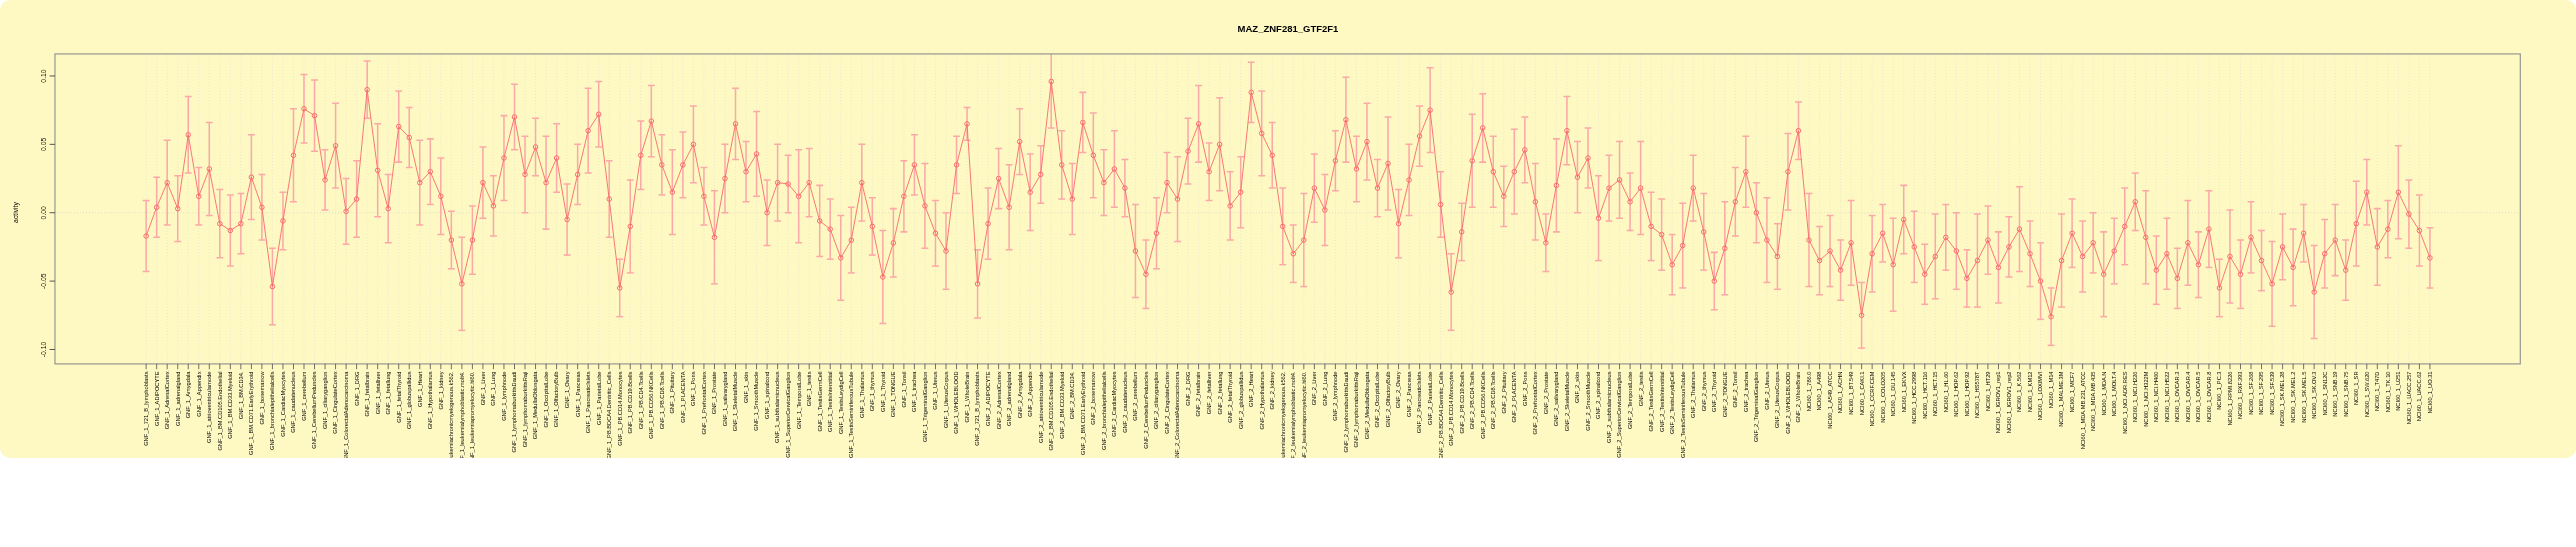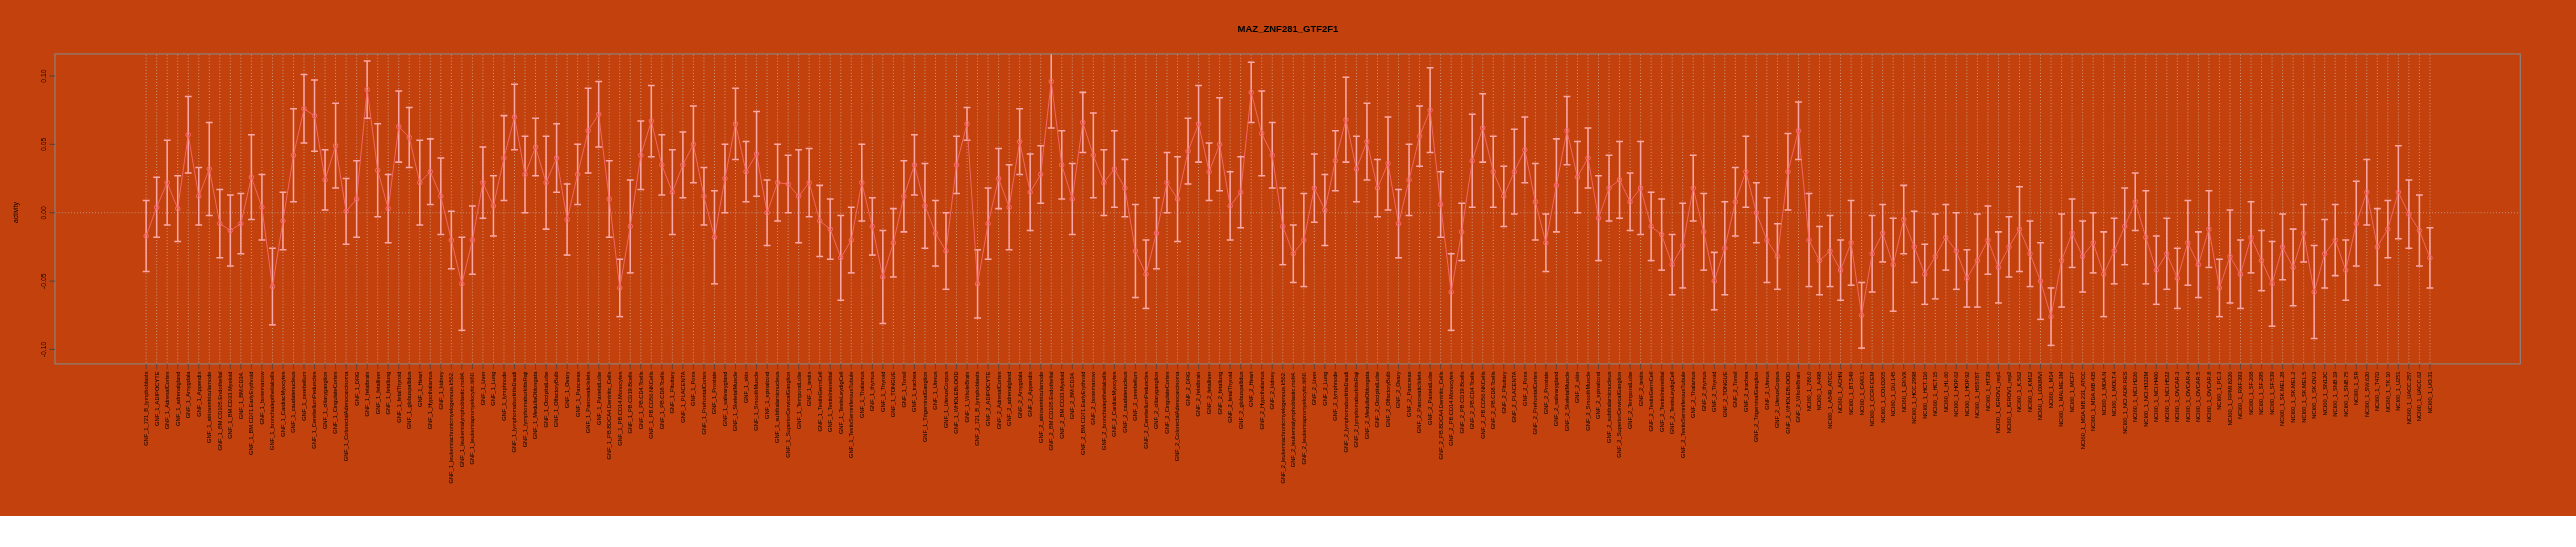--- a/index.html
+++ b/index.html
@@ -1,17 +1,17 @@
 <!DOCTYPE html>
 <html style="font-size:12px"><head>
 <meta charset="utf-8">
 <style>
   html,body{margin:0;padding:0;background:#ffffff;}
-  .figure{position:relative;width:2576px;height:516px;background:#c2410c;overflow:hidden;
-          font-family:"Liberation Sans",sans-serif;}
+  .figure{position:relative;width:2576px;height:458px;background:#fef9c3;overflow:hidden;
+          font-family:"Liberation Sans",sans-serif;border-radius:10px;}
   .title{position:absolute;left:55px;top:23px;width:2466px;text-align:center;
          font-size:9.5px;font-weight:bold;color:#000;}
   .ylabel{position:absolute;left:4.6px;top:209px;transform:rotate(-90deg);transform-origin:center;
           font-size:6.8px;color:#000;white-space:nowrap;}
   svg{position:absolute;left:0;top:0;}
 </style>
 </head>
 <body>
 
 <div class="figure">

